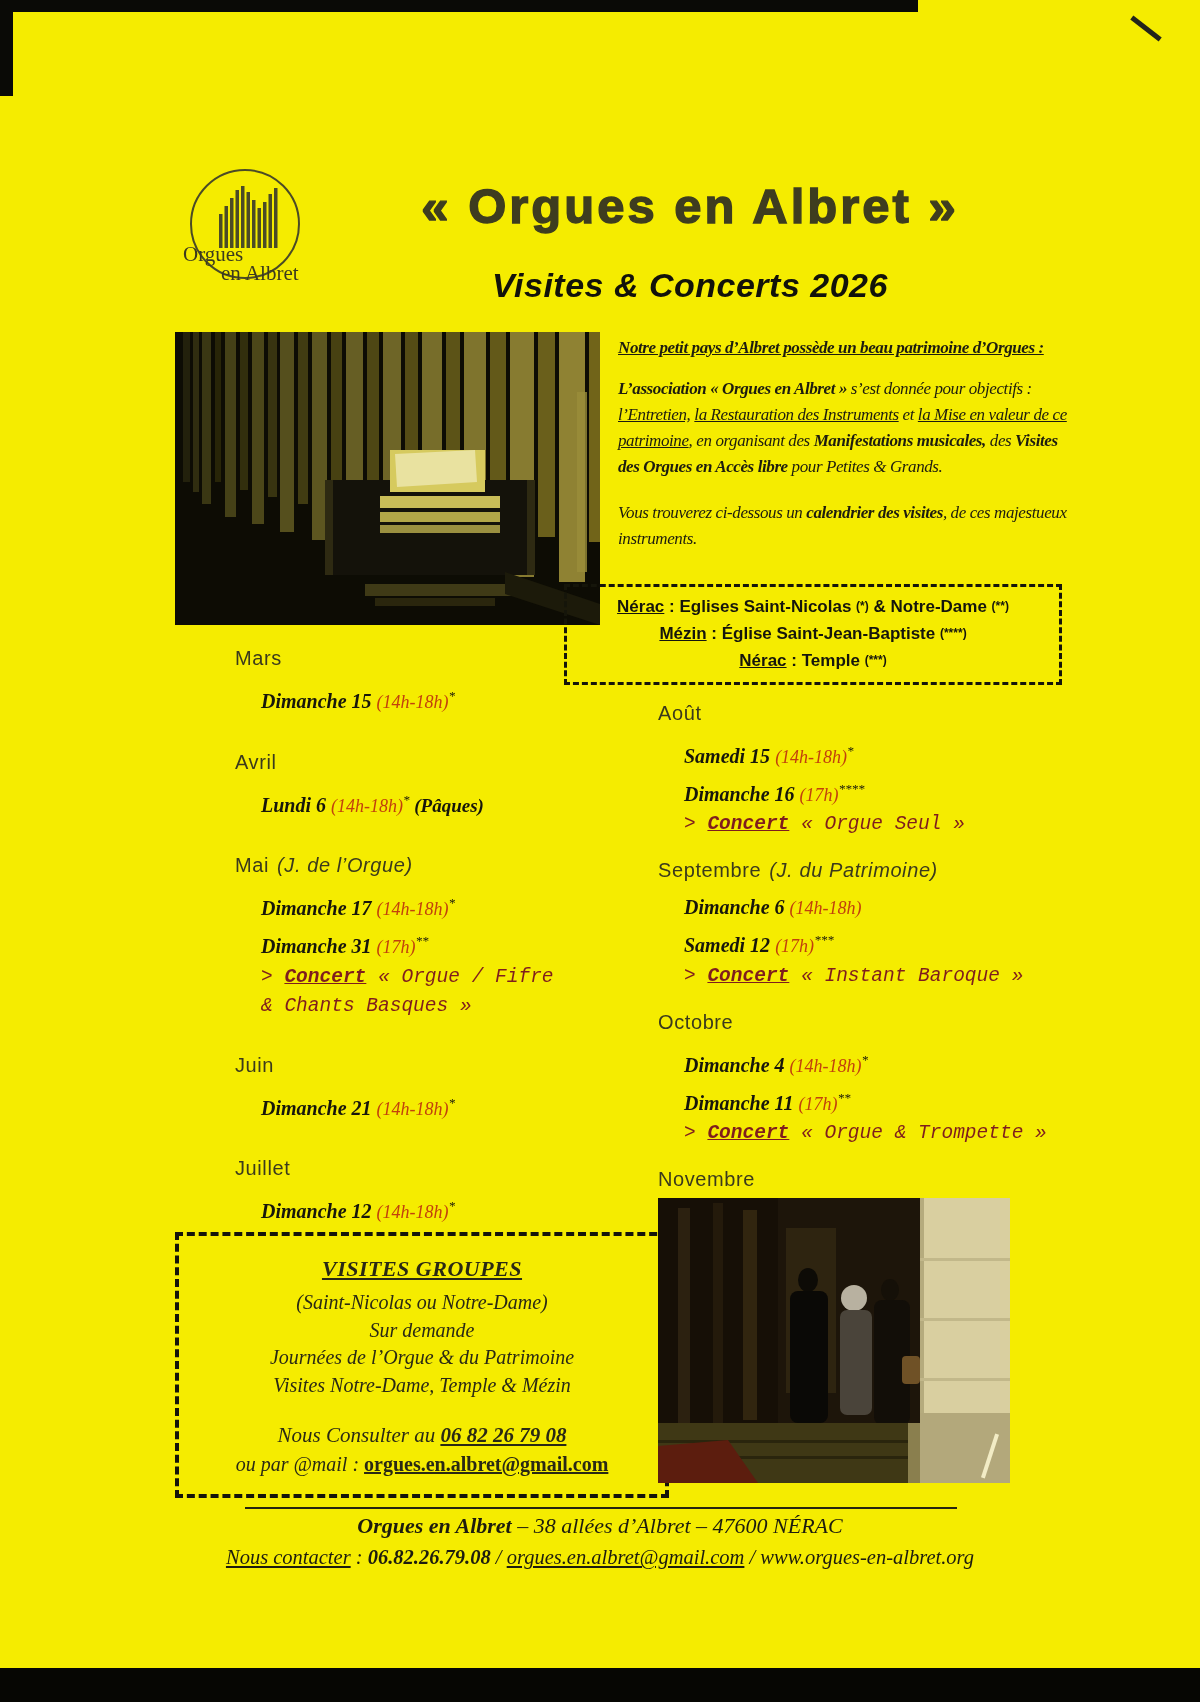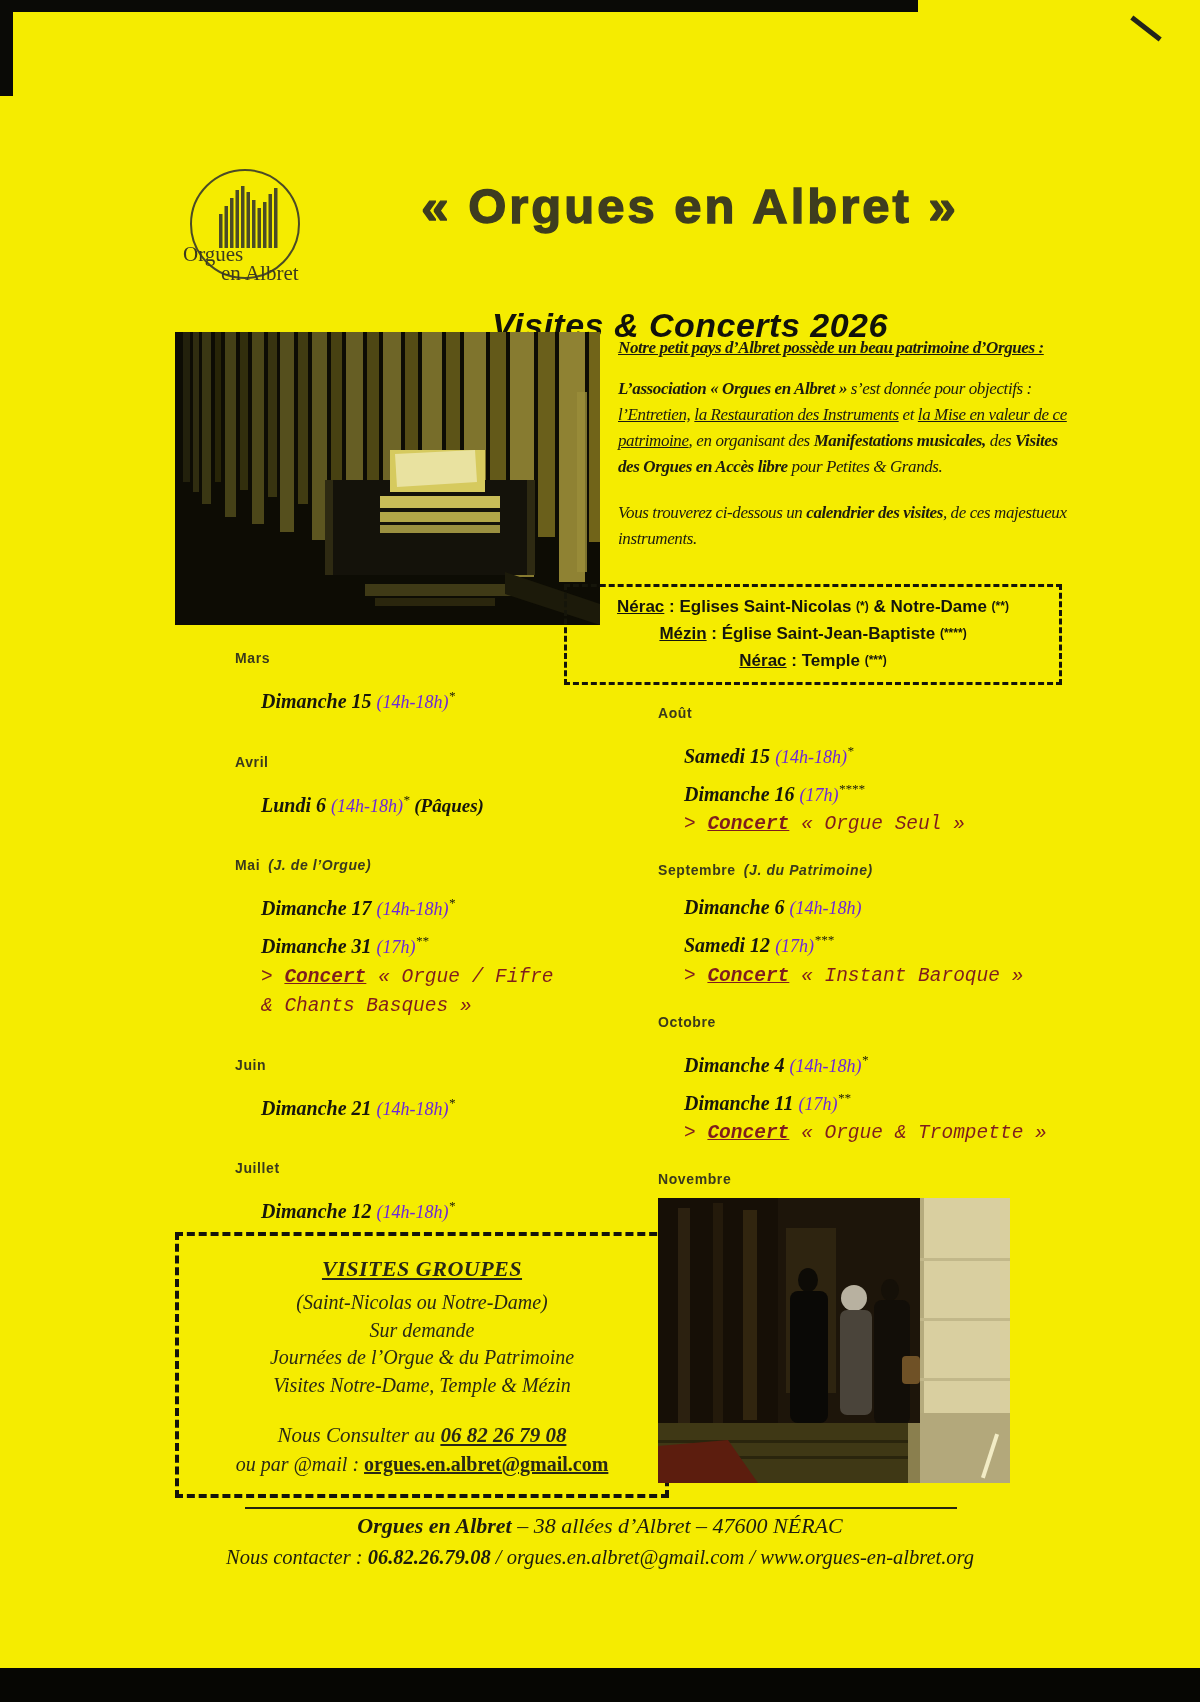--- a/index.html
+++ b/index.html
@@ -10,21 +10,21 @@
   .art-leftstrip{position:absolute;left:0;top:0;width:13px;height:96px;background:#0a0a06;}
   .art-rightmark{position:absolute;left:1128px;top:26px;width:36px;height:5px;background:#23231a;transform:rotate(38deg);}
   .art-bottombar{position:absolute;left:0;top:1668px;width:1200px;height:34px;background:#060603;}
   
   .logo{position:absolute;left:183px;top:168px;width:135px;height:125px;}
   .logo-cap1{position:absolute;left:0px;top:74px;font-family:"Liberation Serif",serif;font-size:21px;color:#3c3b1e;}
   .logo-cap2{position:absolute;left:38px;top:93px;font-family:"Liberation Serif",serif;font-size:21px;color:#3c3b1e;}
   .title{position:absolute;left:330px;top:178px;width:720px;text-align:center;
          font-size:49px;font-weight:700;letter-spacing:3px;color:#3e3d1f;-webkit-text-stroke:1.4px #3e3d1f;}
   .subtitle{position:absolute;left:330px;top:266px;width:720px;text-align:center;
-            font-size:34px;font-weight:700;font-style:italic;color:#12120a;letter-spacing:.5px;margin-top:40px;}
+            font-size:34px;font-weight:700;font-style:italic;color:#12120a;letter-spacing:.5px;}
   
   .photo1{position:absolute;left:175px;top:332px;width:425px;height:293px;}
   .photo2{position:absolute;left:658px;top:1198px;width:352px;height:285px;}
   
   .intro{position:absolute;left:618px;top:338px;width:450px;font-family:"Liberation Serif",serif;color:#1d1c0f;}
   .intro-lead{font-size:17px;font-weight:700;font-style:italic;text-decoration:underline;
               white-space:nowrap;letter-spacing:-.4px;margin-bottom:18px;}
   .intro-p{font-size:17px;line-height:26px;letter-spacing:-.4px;margin-bottom:20px;}
   .s-bi{font-weight:700;font-style:italic;}
   .s-i{font-style:italic;text-align:right;}
@@ -33,25 +33,25 @@
   .venues-box{position:absolute;left:564px;top:584px;width:492px;border:3px dashed #15150a;
               padding:6px 0 8px;text-align:center;}
   .venue-line{line-height:27px;color:#15150c;font-weight:700;font-size:17px;}
   .venue-line .u{text-decoration:underline;}
   .venue-line .sm{font-size:12px;vertical-align:2px;}
   
   .cal-left{position:absolute;left:235px;top:645px;width:385px;}
   .cal-right{position:absolute;left:658px;top:700px;width:400px;}
   .month-l{margin-bottom:31px;}
   .month-r{margin-bottom:18px;}
-  .m-head{font-size:14px;font-weight:700;color:#3b3a1c;letter-spacing:.6px;margin-bottom:9px;line-height:26px;}
+  .m-head{font-size:20px;font-weight:400;color:#3b3a1c;letter-spacing:.6px;margin-bottom:9px;line-height:26px;}
   .m-suffix{font-style:italic;margin-left:8px;}
   .ev{font-family:"Liberation Serif",serif;padding-left:26px;line-height:31px;font-size:20px;color:#17160b;}
   .ev-day{font-weight:700;font-style:italic;}
-  .ev-time{font-style:italic;font-size:18px;color:#6d28d9;}
+  .ev-time{font-style:italic;font-size:18px;color:#c2410c;}
   .ev-stars{font-size:13px;font-style:italic;}
   .ev-after{font-style:italic;font-size:19px;font-weight:bold;}
   .ev-concert{line-height:29px;font-size:19.5px;color:#7f1d1d;font-family:Liberation Mono, monospace;}
   .cal-left .ev-concert{max-width:310px;}
   .ev-clabel{font-weight:700;font-style:italic;text-decoration:underline;}
   .ev-cdesc{font-style:italic;}
   
   .groups-box{position:absolute;left:175px;top:1232px;width:470px;border:4px dashed #15150a;
               padding:20px 8px 16px;text-align:center;font-family:"Liberation Serif",serif;color:#2a2914;}
   .gb-title{font-size:22px;font-weight:700;font-style:italic;text-decoration:underline;
@@ -62,21 +62,21 @@
   .s-phone{font-weight:700;font-style:italic;text-decoration:underline;}
   .s-mail{font-weight:700;font-style:normal;text-decoration:underline;}
   
   .footer-rule{position:absolute;left:245px;top:1507px;width:712px;height:2px;background:#26250f;}
   .footer-line{position:absolute;left:0;width:1200px;text-align:center;
                font-family:"Liberation Serif",serif;color:#1d1c0e;}
   .footer1{top:1513px;font-size:22px;}
   .footer2{top:1546px;font-size:20.5px;}
   .footer-line span{font-style:italic;}
   .s-b{font-weight:700;}
-  .s-u{margin-top:6px;}
+  .s-u{text-decoration:underline;margin-top:6px;}
   .s-n{}
 </style>
 </head>
 <body>
 
 <div class="page">
 
   <div class="art-topbar"></div>
   <div class="art-leftstrip"></div>
   <div class="art-rightmark"></div>

